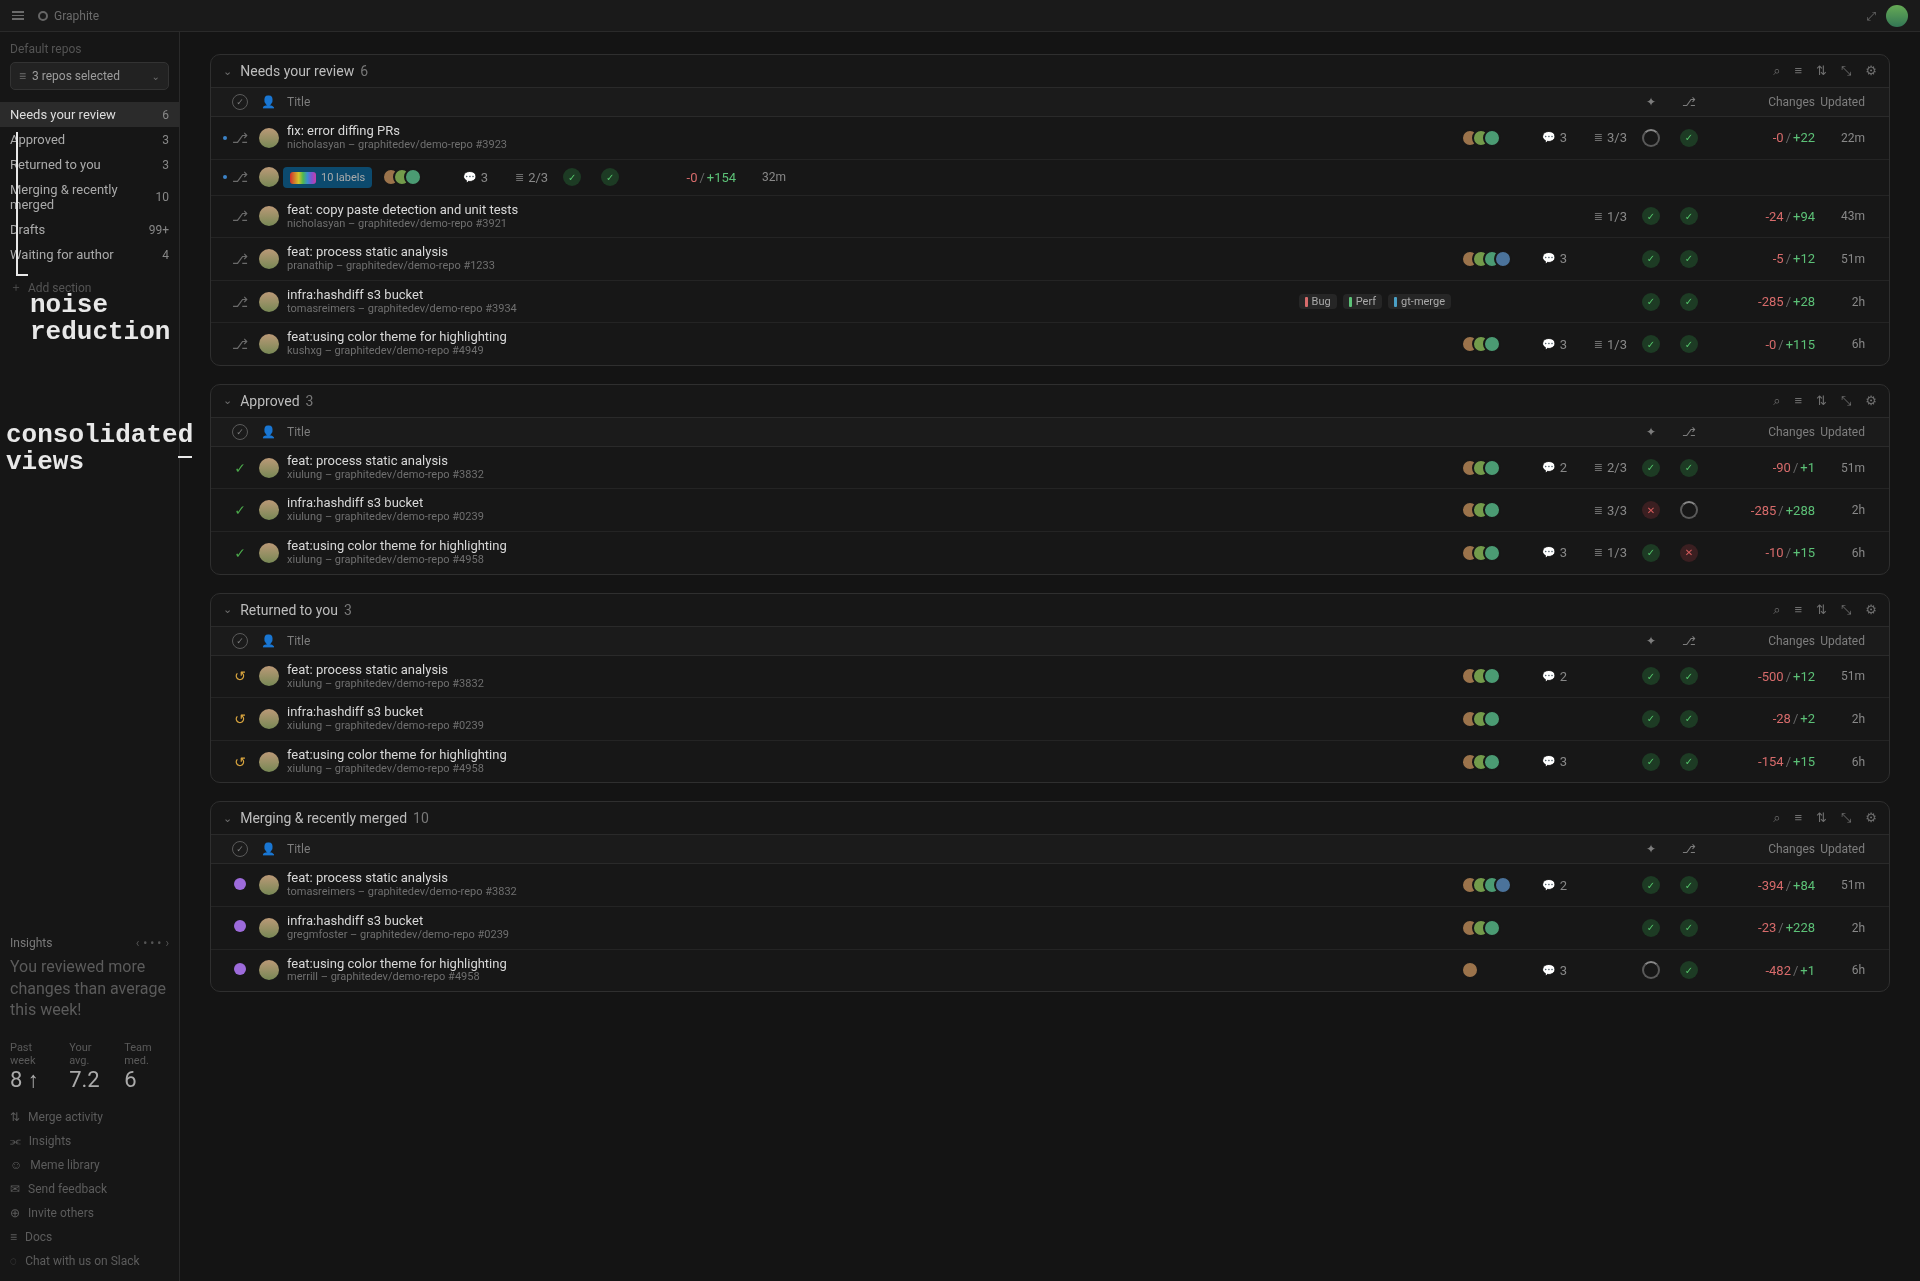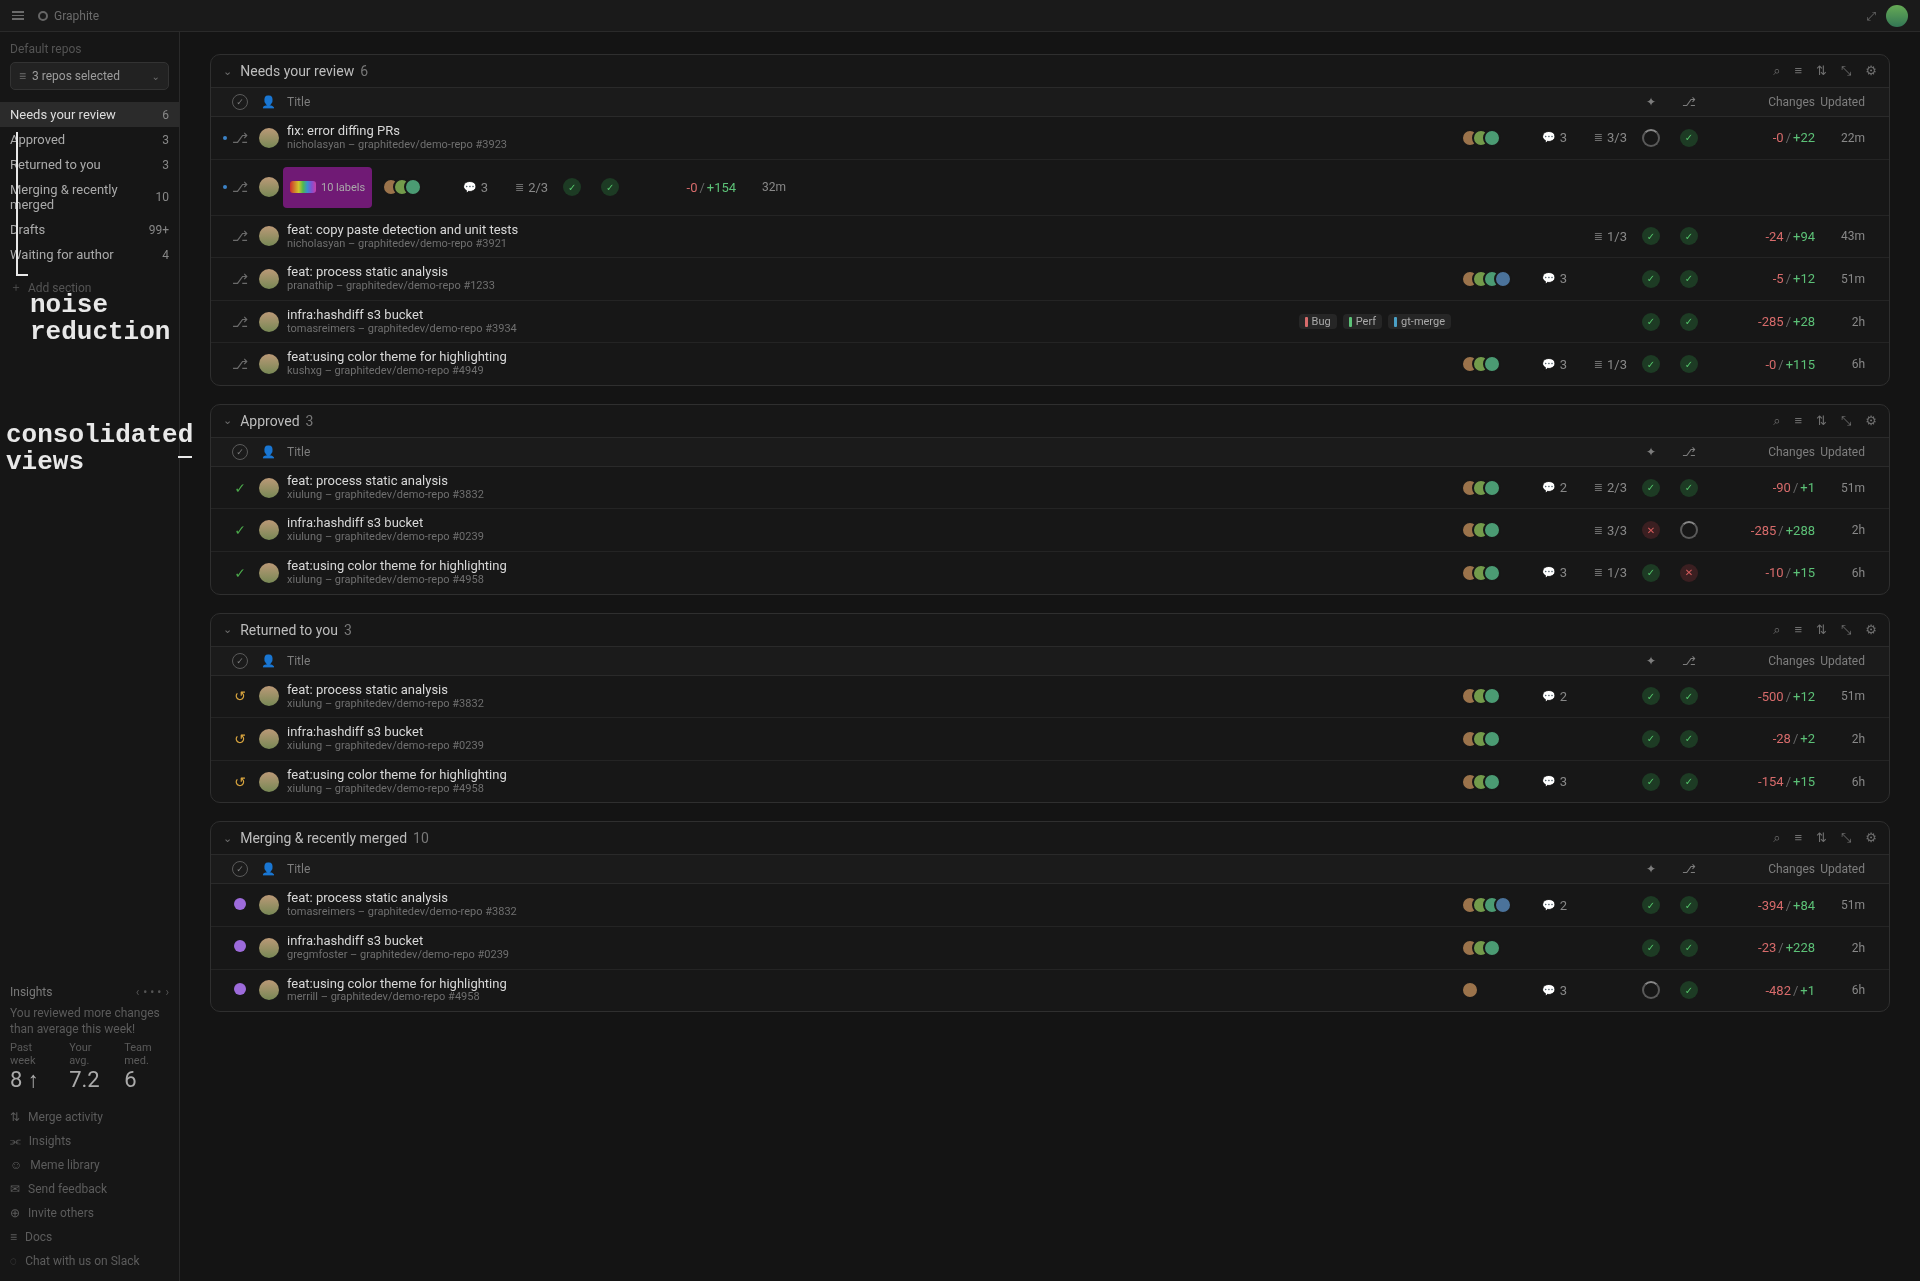--- a/index.html
+++ b/index.html
@@ -58,22 +58,22 @@
   color:#aaa;
   cursor:pointer;
 }
 .navitem .count { margin-left:auto; color:#888; font-size:12px; }
 .navitem.active { background:#2b2b2b; color:#ddd; }
 .add-section { display:flex; align-items:center; padding:6px 10px; color:#545454; font-size:12px; margin-top:6px; cursor:pointer; }
 .add-section .plus { margin-right:6px; }
 .sidebar-bottom { margin-top:auto; padding:8px 10px 10px 10px; }
 .insights-head { display:flex; align-items:center; color:#7a7a7a; font-size:12px; }
 .insights-head .nav { margin-left:auto; display:flex; gap:4px; color:#555; }
-.insights-msg { color:#5b5b5b; font-size:12px; line-height:1.35; margin-top:6px; }
-.stats-row { display:flex; gap:18px; margin-top:4px; }
+.insights-msg { color:#5b5b5b; font-size:16px; line-height:1.35; margin-top:6px; }
+.stats-row { display:flex; gap:18px; margin-top:20px; }
 .stat { }
 .stat .label { color:#5a5a5a; font-size:11px; }
 .stat .val { font-size:22px; color:#aaa; }
 .bot-links { margin-top:14px; display:flex; flex-direction:column; gap:4px; }
 .bot-link { display:flex; align-items:center; gap:8px; color:#5c5c5c; font-size:12px; cursor:pointer; padding:3px 0; }
 .content {
   flex:1;
   overflow-y:auto;
   padding:22px 30px 30px 30px;
 }
@@ -170,25 +170,25 @@
 }
 .label-chip .bar { width:3px; height:10px; border-radius:1px; }
 .rainbow {
   width:26px;
   height:12px;
   border-radius:3px;
   background:linear-gradient(90deg,#d02c2c,#d07a2c,#d0c52c,#4fb84f,#3a8fd0,#8152d0,#c83fa8);
 }
 .labels-chip {
   display:inline-flex;
-  align-items:center;
+  align-items:flex-end;
   gap:5px;
-  background:#701a75;
+  background:#0c4a6e;
   border-radius:4px;
-  padding:14px 7px;
+  padding:4px 7px;
   font-size:11px;
   color:#aaa;
 }
 .facepile { display:flex; }
 .facepile .avatar { margin-left:-7px; border:2px solid #171717; width:18px; height:18px; }
 .facepile .avatar:first-child { margin-left:0; }
 .stack-ic, .cm-ic { color:#6e6e6e; font-size:11px; display:inline-block; }
 .status-dot {
   width:18px; height:18px; border-radius:50%;
   display:flex; align-items:center; justify-content:center;

